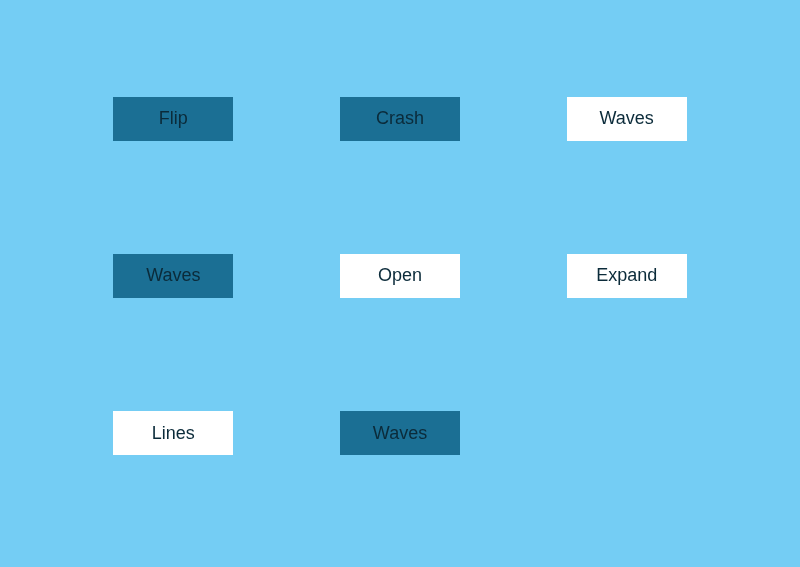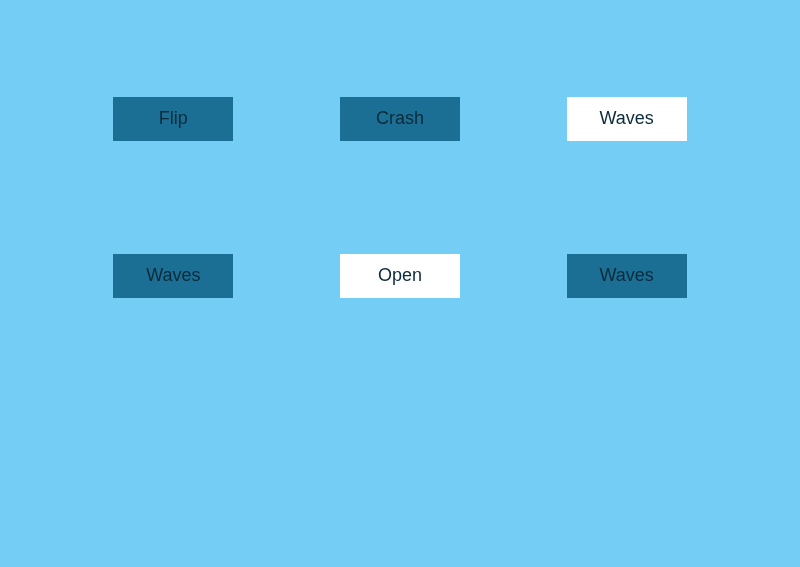--- a/index.html
+++ b/index.html
@@ -43,14 +43,16 @@
   </style>
 </head>
 <body>
 
 <div class="grid">
   <button class="btn btn-dark">Flip</button>
   <button class="btn btn-dark">Crash</button>
   <button class="btn btn-light">Waves</button>
   <button class="btn btn-dark">Waves</button>
   <button class="btn btn-light">Open</button>
+  <button class="btn btn-light">Expand</button>
+  <button class="btn btn-light">Lines</button>
   <button class="btn btn-dark">Waves</button>
 </div>
 
 </body></html>

